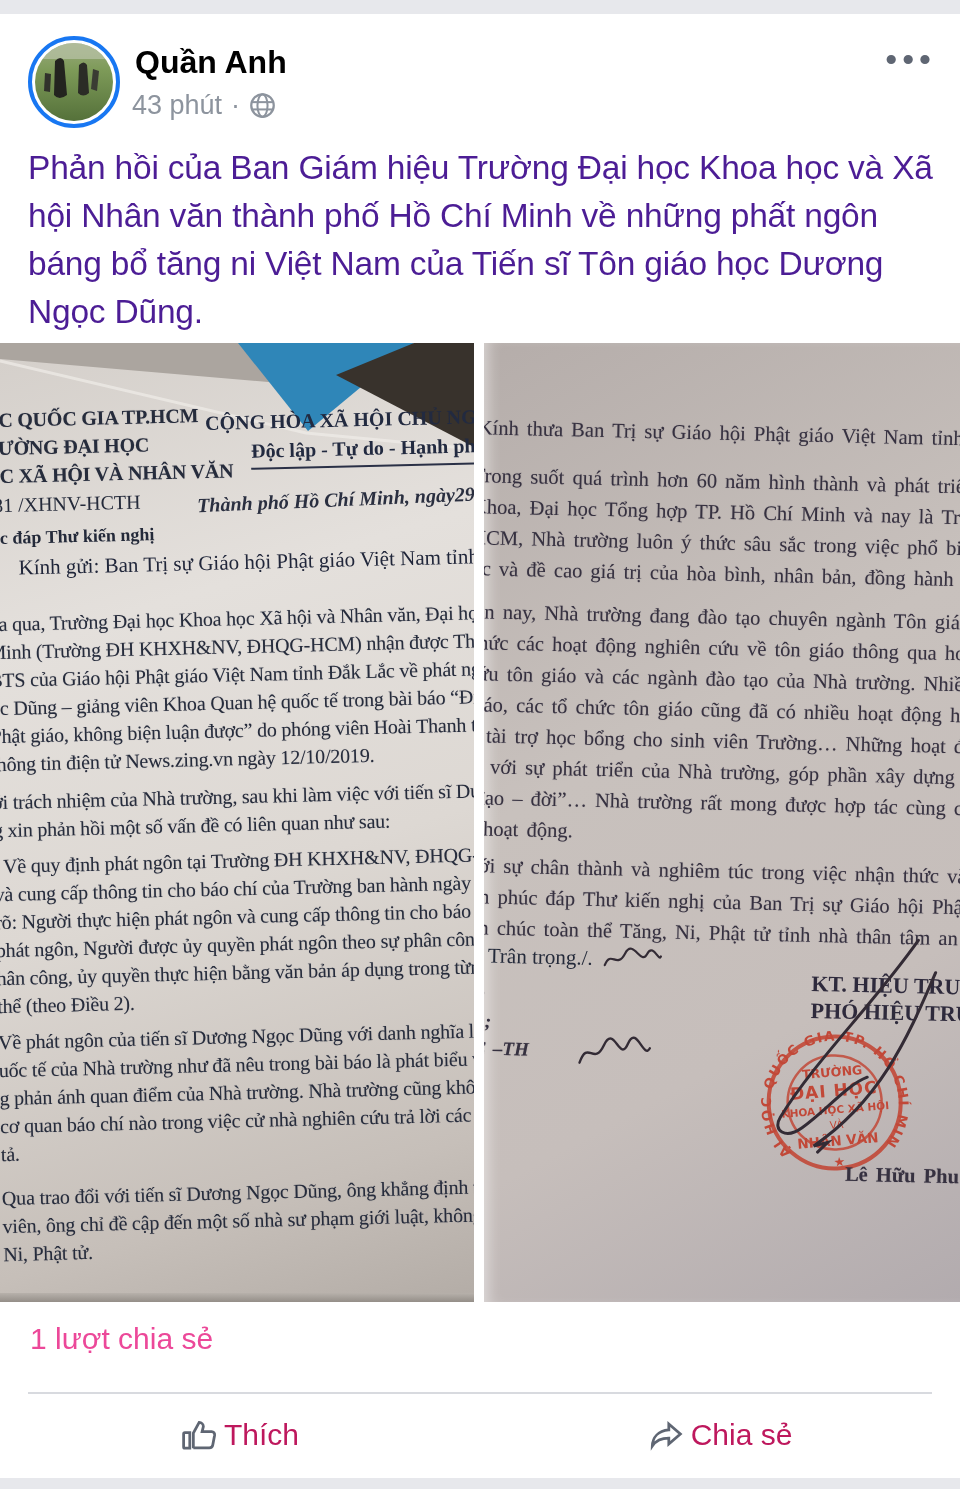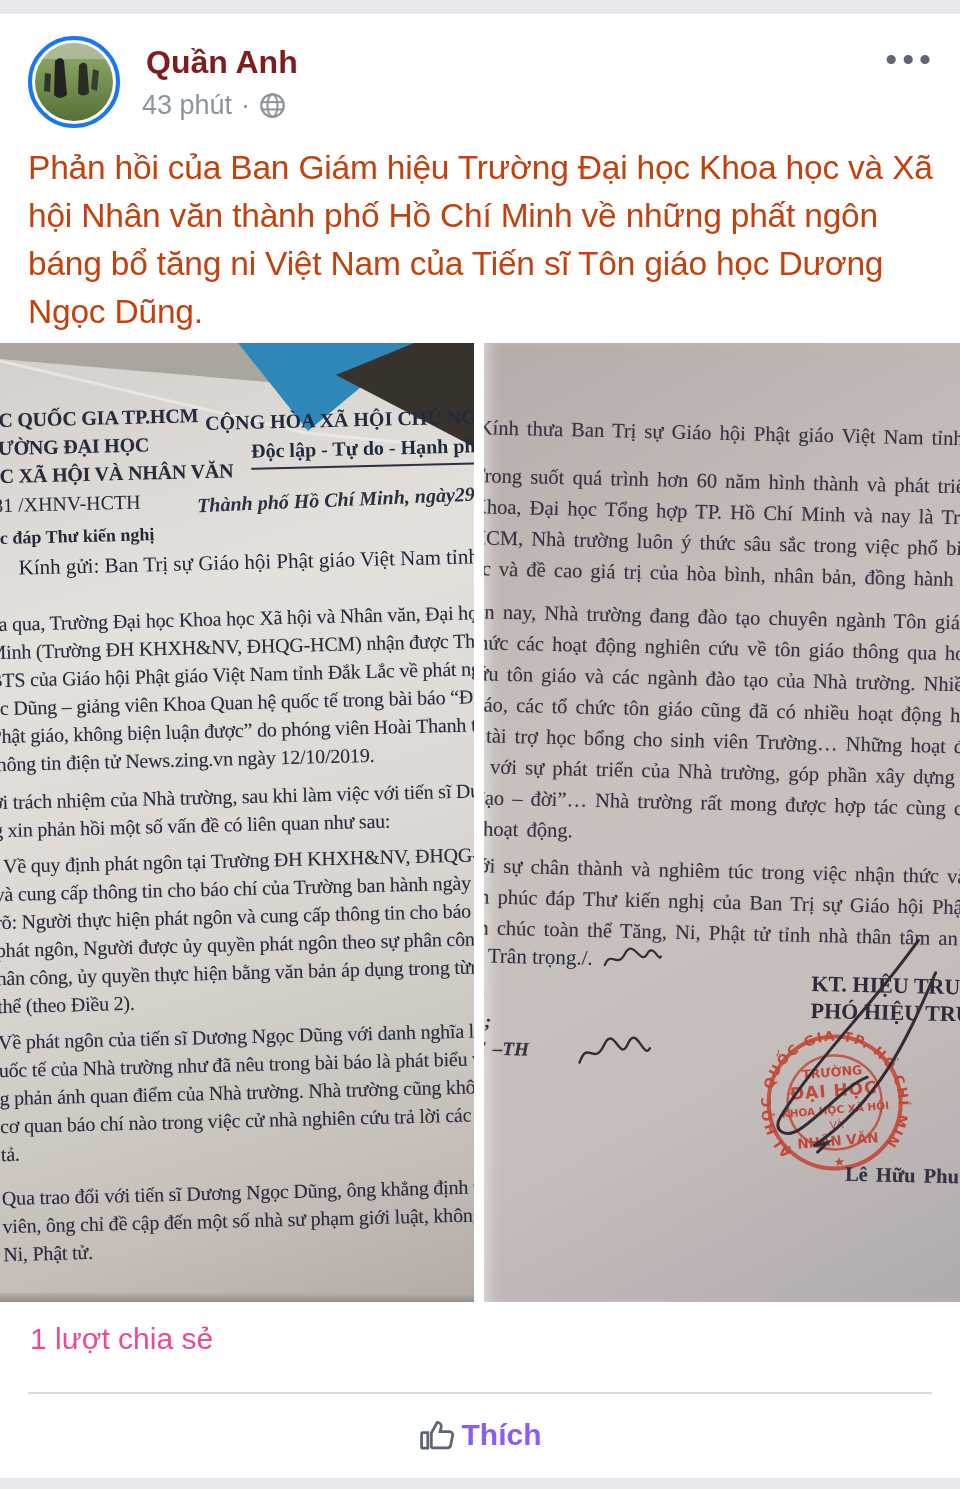--- a/index.html
+++ b/index.html
@@ -9,28 +9,28 @@
     -webkit-font-smoothing:antialiased;
   }
   .strip{position:absolute;left:0;width:960px;background:#e7e8ec;}
   .strip.top{top:0;height:14px;}
   .strip.bottom{top:1478px;height:11px;}
 
   
   .avatar-ring{position:absolute;left:28px;top:36px;width:84px;height:84px;border-radius:50%;
     border:4px solid #1877f2;background:#fff;box-sizing:content-box;}
   .avatar-ring svg{position:absolute;left:3px;top:3px;width:78px;height:78px;border-radius:50%;}
-  .hdr-name{position:absolute;left:146px;top:44px;font-size:32px;font-weight:700;color:#7f1d1d;}
-  .hdr-meta{position:absolute;left:142px;top:90px;font-size:27px;color:#8d949e;display:flex;align-items:center;gap:9px;}
+  .hdr-name{position:absolute;left:135px;top:44px;font-size:32px;font-weight:700;color:#000000;}
+  .hdr-meta{position:absolute;left:132px;top:90px;font-size:27px;color:#8d949e;display:flex;align-items:center;gap:9px;}
   .hdr-meta svg{width:27px;height:27px;}
   .hdr-more{position:absolute;right:24px;top:42px;font-size:34px;letter-spacing:5px;color:#5f6673;line-height:1;}
 
   
   .post-text{position:absolute;left:28px;top:144px;width:908px;font-size:33.5px;line-height:48px;
-    color:#c2410c;letter-spacing:-0.2px;}
+    color:#4c1d95;letter-spacing:-0.2px;}
 
   
   .doc{position:absolute;top:343px;height:959px;overflow:hidden;}
   .doc-left{left:0;width:474px;
     background:linear-gradient(163deg,#d4cfca 0%,#e4e0dc 28%,#ddd8d3 55%,#c6bfb9 85%,#b3aca6 100%);}
   .doc-right{left:484px;width:476px;
     background:linear-gradient(152deg,#b5adaa 0%,#c8c1bd 40%,#c6bebb 70%,#b2abae 100%);
     box-shadow:inset 12px 0 14px -8px rgba(255,255,255,.5);}
   .doc-left::after{content:"";position:absolute;left:0;bottom:0;width:100%;height:9px;
     background:linear-gradient(#b7b1ab,#948e88);}
@@ -62,21 +62,21 @@
   .dr-signer{left:378px;top:808px;font-weight:700;font-size:22px;color:#2b2736;}
   .stamp-wrap{position:absolute;left:280px;top:666px;width:172px;height:172px;transform:rotate(-6deg);opacity:.92;}
   .sig-overlay{position:absolute;left:250px;top:560px;width:226px;height:290px;pointer-events:none;}
   .hand{stroke:#332b35;fill:none;stroke-linecap:round;}
 
   
   .share-count{position:absolute;left:30px;top:1322px;font-size:30px;color:#ec4899;}
   .divider{position:absolute;left:28px;top:1392px;width:904px;height:2px;background:#d8dadf;}
   .actions{position:absolute;left:0;top:1398px;width:960px;height:74px;display:flex;}
   .action-btn{flex:1;display:flex;align-items:center;justify-content:center;gap:6px;
-    color:#8b5cf6;font-size:30px;font-weight:700;cursor:pointer;}
+    color:#be185d;font-size:30px;font-weight:400;cursor:pointer;}
   .action-btn svg{width:37px;height:37px;stroke:#5f6673;fill:none;stroke-width:1.8;}
 </style>
 </head>
 <body>
 
 <div class="strip top"></div>
 
 <div class="avatar-ring">
   <svg viewBox="0 0 78 78">
     <defs>
@@ -253,15 +253,21 @@
 <div class="share-count">1 lượt chia sẻ</div>
 <div class="divider"></div>
 <div class="actions">
   <div class="action-btn">
     <svg viewBox="0 0 24 24">
       <path d="M2.5 10.2h3.2v10H2.5a.8.8 0 0 1-.8-.8v-8.4a.8.8 0 0 1 .8-.8z"></path>
       <path d="M8 20.2v-9.7l3.8-7c1.5 0 2.7 1.2 2.7 2.7l-.8 3.3h6.2c1.2 0 2.1 1.1 1.9 2.3l-1.2 6.3a2.3 2.3 0 0 1-2.3 1.9H8z"></path>
     </svg>
     <span>Thích</span>
   </div>
+  <div class="action-btn">
+    <svg viewBox="0 0 24 24">
+      <path d="M13.5 4.5l7.5 6.5-7.5 6.5v-3.8C8.5 13.7 5 15.5 2.8 18.8c.2-5.5 3.7-9.8 10.7-10.4V4.5z"></path>
+    </svg>
+    <span>Chia sẻ</span>
+  </div>
 </div>
 
 <div class="strip bottom"></div>
 
 </body></html>

